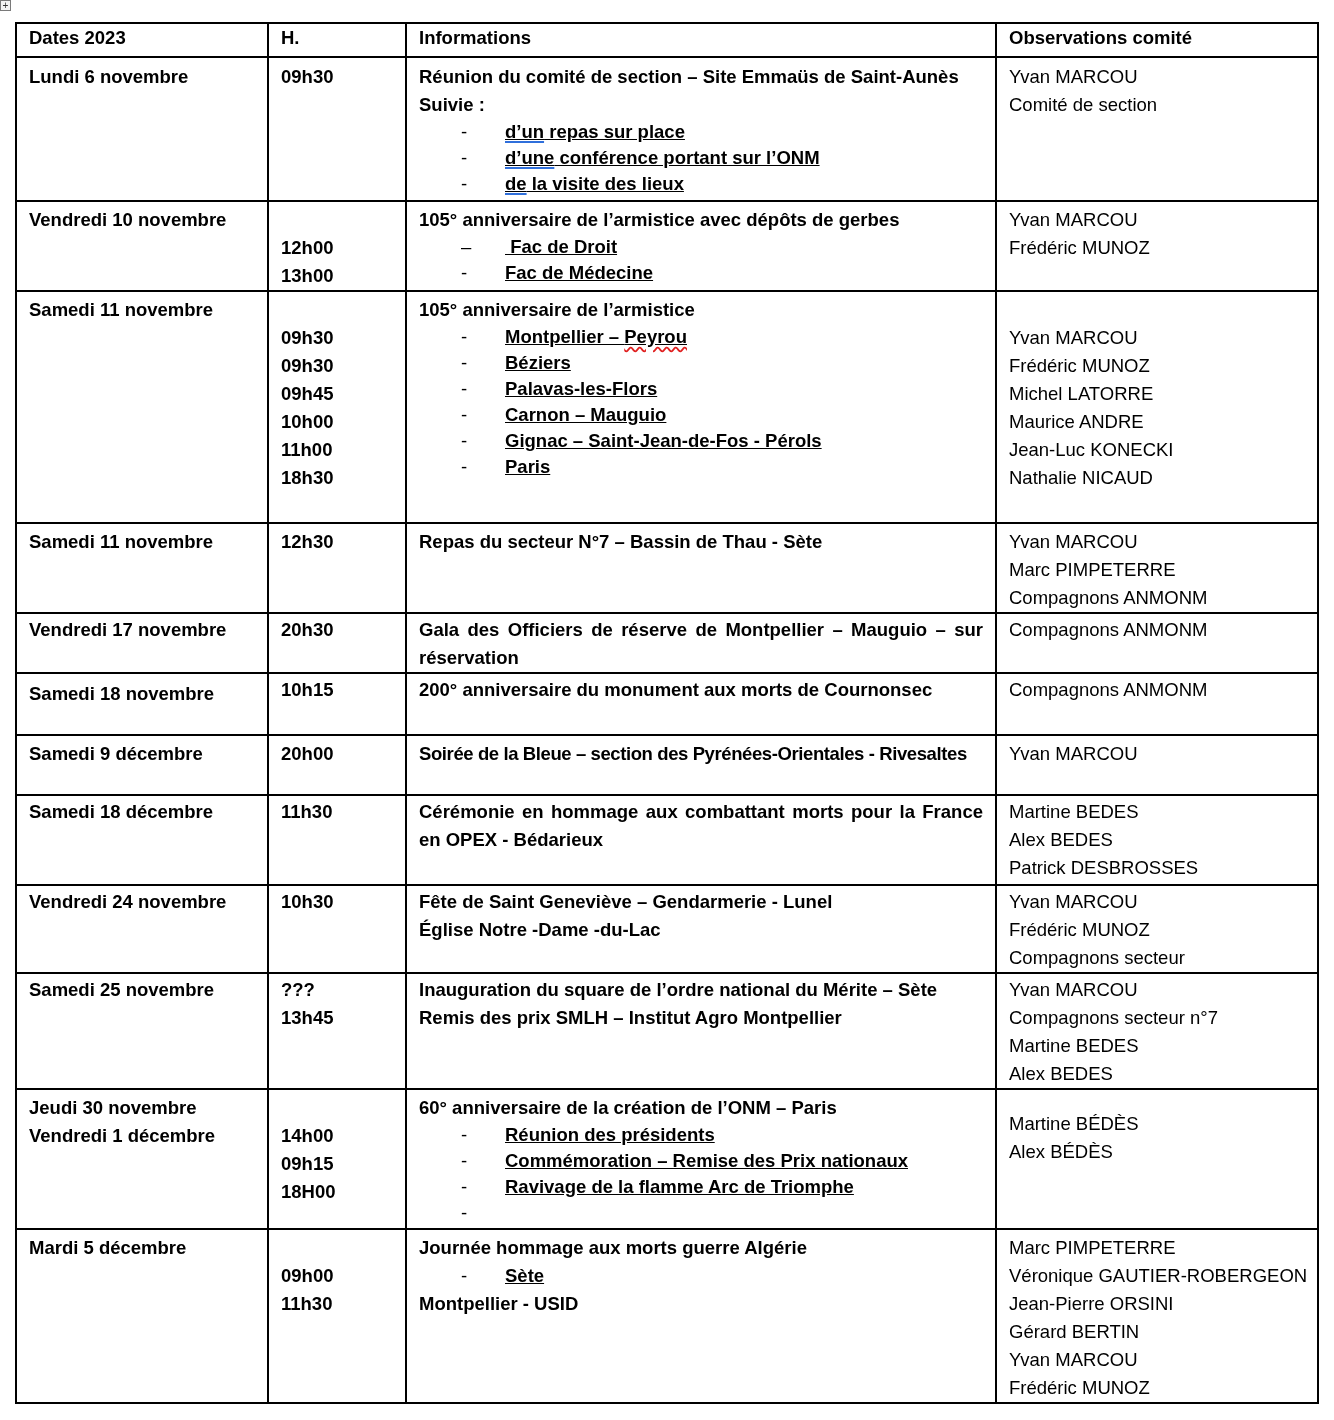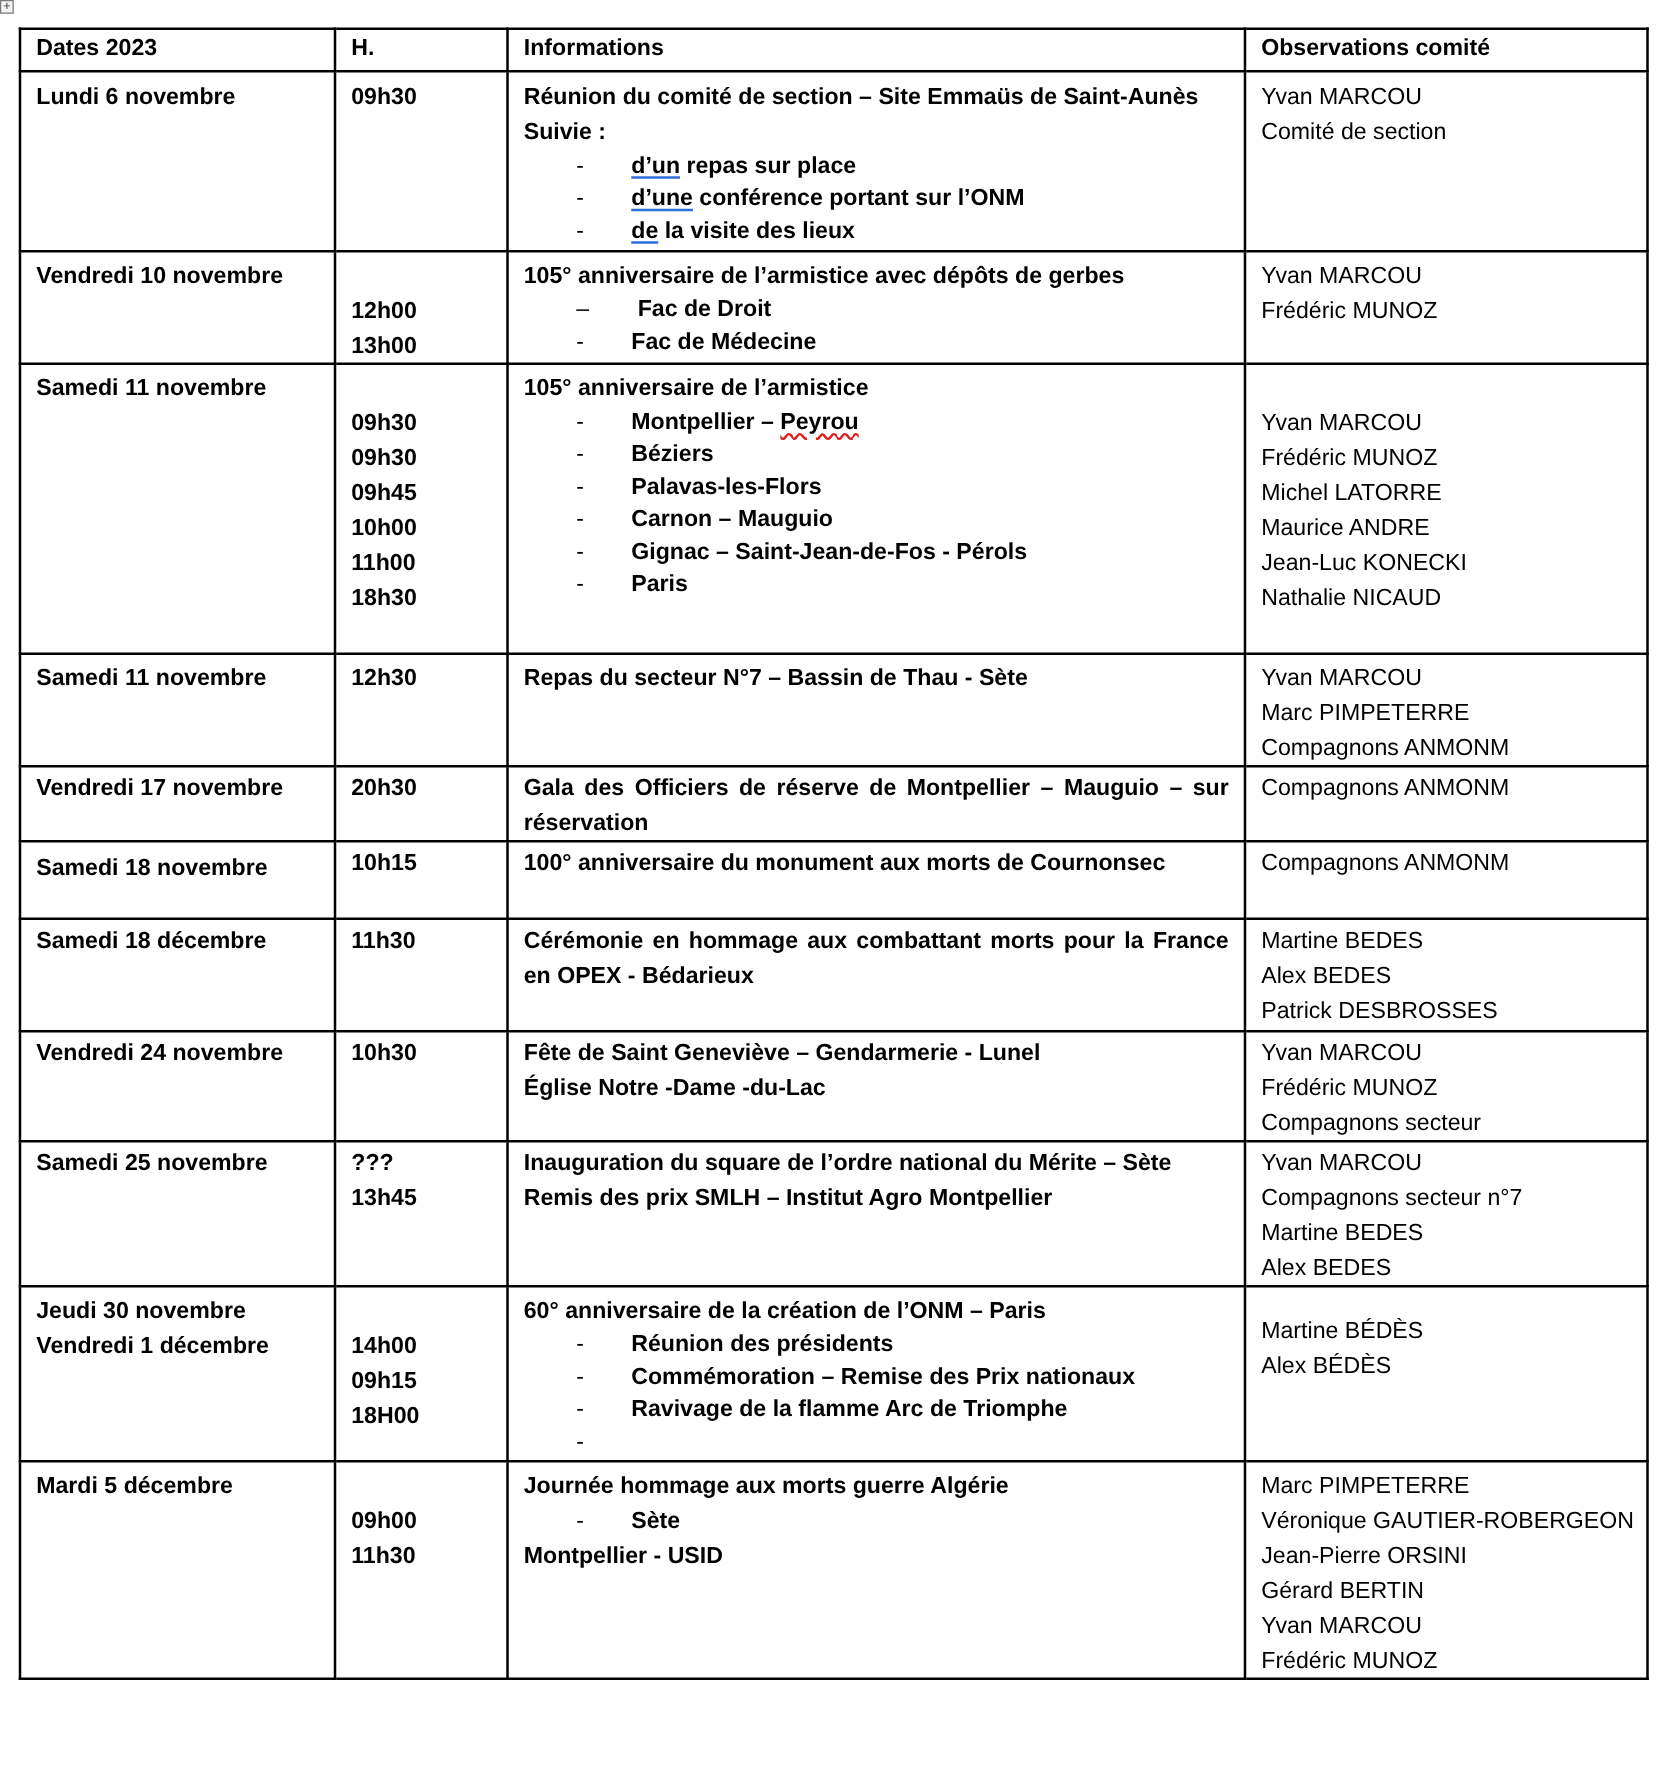--- a/index.html
+++ b/index.html
@@ -9,21 +9,21 @@
   table.agenda td, table.agenda th { border: 2px solid #000; vertical-align: top; padding: 0 12px; line-height: 28px; }
   table.agenda th { font-weight: bold; text-align: left; height: 32px; padding-top: 0; line-height: 28px; }
   col.c-date { width: 252px; }
   col.c-hour { width: 138px; }
   col.c-info { width: 590px; }
   col.c-obs { width: 322px; }
   td.date, td.hour, td.info { font-weight: bold; }
   td.obs { font-weight: normal; padding-left: 14px; }
   .line { display: block; min-height: 28px; white-space: nowrap; }
   .line.wrap { white-space: normal; text-align: justify; }
-  .bullet { display: block; min-height: 26px; line-height: 26px; white-space: nowrap; }
+  .bullet { display: block; min-height: 26px; line-height: 26px; white-space: nowrap; text-decoration: underline; }
   .bullet .dash { display: inline-block; width: 86px; padding-left: 42px; box-sizing: border-box; font-weight: normal; }
   .u-blue { text-decoration: underline; text-decoration-color: #2f6fdb; text-decoration-thickness: 2px; text-underline-offset: 3px; }
   .u-red { text-decoration: underline wavy #e02020; text-underline-offset: 3px; }
 </style>
 </head>
 <body>
 
 <div class="move-handle">+</div>
 
 <table class="agenda">
@@ -149,27 +149,41 @@
     </tr>
 
     <tr style="height:62px">
       <td class="date" style="padding-top:6px">
           <span class="line">Samedi 18 novembre</span>
         </td>
       <td class="hour" style="padding-top:2px">
           <span class="line">10h15</span>
         </td>
       <td class="info" style="padding-top:2px">
-          <span class="line">100° anniversaire du monument aux morts de Cournonsec</span>
+          <span class="line">200° anniversaire du monument aux morts de Cournonsec</span>
         </td>
       <td class="obs" style="padding-top:2px">
           <span class="line">Compagnons ANMONM</span>
         </td>
     </tr>
 
+    <tr style="height:60px">
+      <td class="date" style="padding-top:4px">
+          <span class="line">Samedi 9 décembre</span>
+        </td>
+      <td class="hour" style="padding-top:4px">
+          <span class="line">20h00</span>
+        </td>
+      <td class="info" style="padding-top:4px">
+          <span class="line" style="letter-spacing:-0.4px">Soirée de la Bleue – section des Pyrénées-Orientales - Rivesaltes</span>
+        </td>
+      <td class="obs" style="padding-top:4px">
+          <span class="line">Yvan MARCOU</span>
+        </td>
+    </tr>
 
     <tr style="height:90px">
       <td class="date" style="padding-top:2px">
           <span class="line">Samedi 18 décembre</span>
         </td>
       <td class="hour" style="padding-top:2px">
           <span class="line">11h30</span>
         </td>
       <td class="info" style="padding-top:2px">
           <span class="line wrap">Cérémonie en hommage aux combattant morts pour la France en OPEX - Bédarieux</span>

